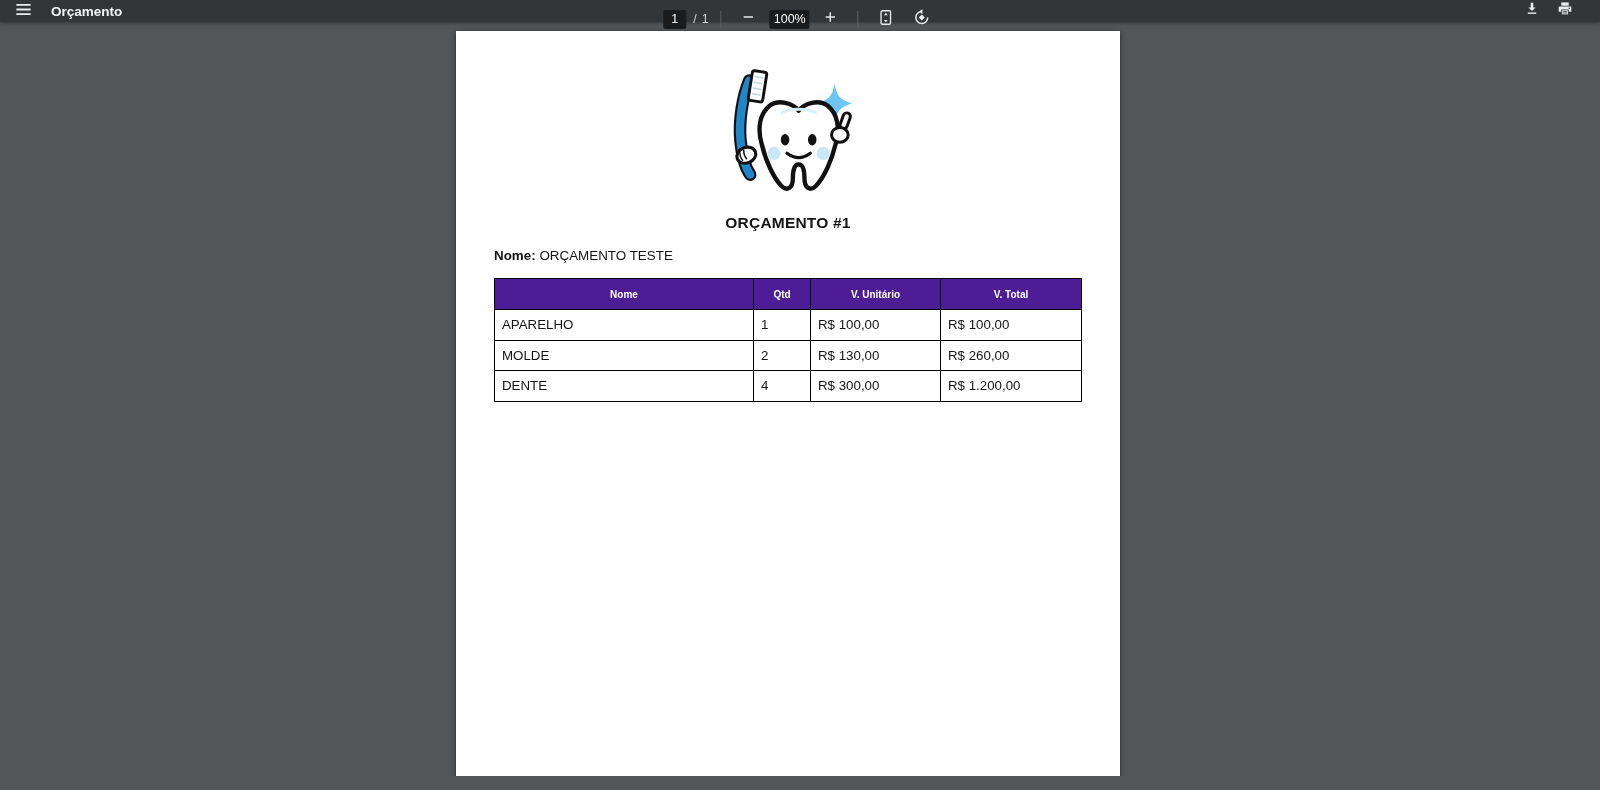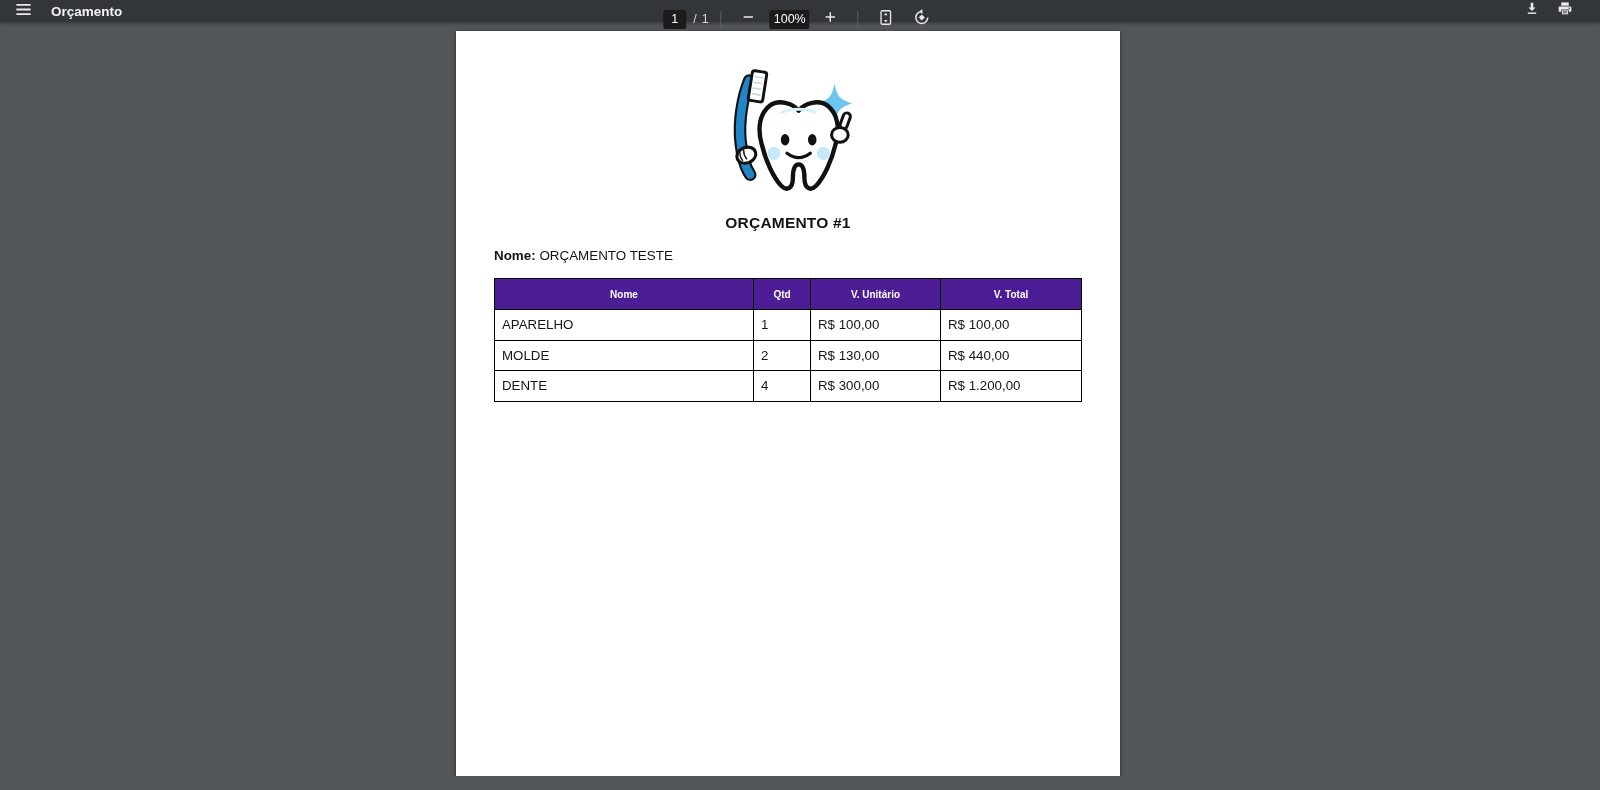--- a/index.html
+++ b/index.html
@@ -220,21 +220,21 @@
         <tr>
           <td>APARELHO</td>
           <td>1</td>
           <td>R$ 100,00</td>
           <td>R$ 100,00</td>
         </tr>
         <tr>
           <td>MOLDE</td>
           <td>2</td>
           <td>R$ 130,00</td>
-          <td>R$ 440,00</td>
+          <td>R$ 260,00</td>
         </tr>
         <tr>
           <td>DENTE</td>
           <td>4</td>
           <td>R$ 300,00</td>
           <td>R$ 1.200,00</td>
         </tr>
       </tbody>
     </table>
 

